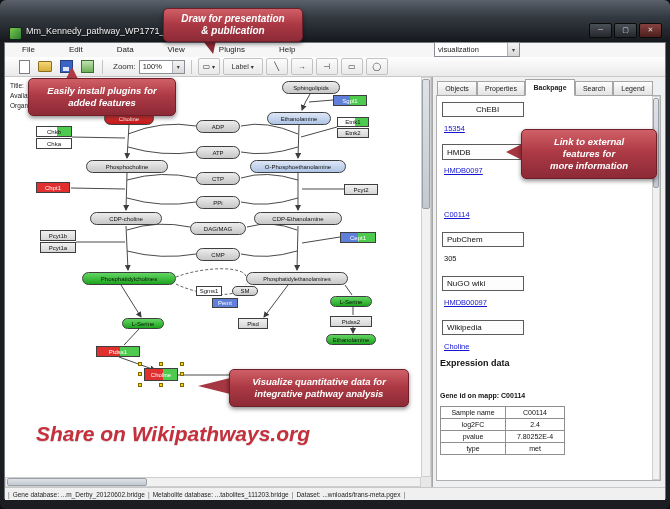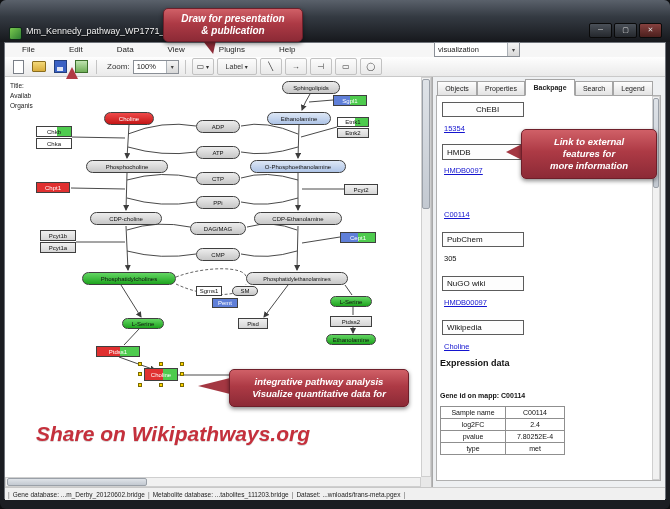--- a/index.html
+++ b/index.html
@@ -9,21 +9,21 @@
   .titlebar{position:absolute;left:0;top:0;width:670px;height:42px;background:linear-gradient(180deg,#5a616b 0%,#343a42 40%,#16181c 100%);}
   .win-icon{position:absolute;left:9px;top:27px;width:11px;height:11px;border-radius:2px;background:linear-gradient(135deg,#79c94e,#2e7d32);border:1px solid #10261a;}
   .win-title{position:absolute;left:26px;top:26px;font-size:9px;color:#f2f2f2;text-shadow:0 1px 1px #000;white-space:nowrap;}
   .winbtns{position:absolute;right:8px;top:23px;display:flex;gap:2px;}
   .winbtn{width:21px;height:13px;border:1px solid #0a0a0a;border-radius:2px;background:linear-gradient(#4a5058,#25282d);color:#ddd;font-size:7px;line-height:12px;text-align:center;}
   .winbtn.close{background:linear-gradient(#86413f,#4b1f1d);}
   
   .client{position:absolute;left:4px;top:42px;width:662px;height:457px;background:#f0f0f0;border:1px solid #6f737a;box-sizing:border-box;}
   .menubar{position:absolute;left:5px;top:43px;width:660px;height:14px;background:#f6f6f6;border-bottom:1px solid #dcdcdc;display:flex;align-items:center;z-index:2;}
   .menu-item{font-size:8px;color:#222;padding:0 17px;line-height:14px;}
-  .toolbar{position:absolute;left:5px;top:57px;width:660px;height:20px;background:linear-gradient(#fefefe,#eaeaea);border-bottom:1px solid #c9c9c9;display:flex;align-items:center;gap:3px;padding-left:4px;box-sizing:border-box;z-index:2;}
+  .toolbar{position:absolute;left:5px;top:57px;width:660px;height:20px;background:linear-gradient(#fefefe,#eaeaea);border-bottom:1px solid #c9c9c9;display:flex;align-items:center;gap:3px;padding-left:10px;box-sizing:border-box;z-index:2;}
   .tsep{width:1px;height:14px;background:#c4c4c4;margin:0 3px;}
   .tico{width:16px;height:15px;display:flex;align-items:center;justify-content:center;border:1px solid transparent;border-radius:2px;}
   .ic-page{width:9px;height:12px;background:#fff;border:1px solid #7a7f87;}
   .ic-folder{width:12px;height:9px;background:linear-gradient(#f3d878,#d9ad3c);border:1px solid #8a6d1d;border-radius:1px;}
   .ic-save{width:11px;height:11px;background:#3b62c4;border:1px solid #24407e;position:relative;}
   .ic-save:after{content:"";position:absolute;left:2px;bottom:1px;width:6px;height:4px;background:#dfe6f5;}
   .ic-export{width:11px;height:11px;background:linear-gradient(#bfe3b0,#6fae57);border:1px solid #3c6e2c;}
   .tlabel{font-size:8px;color:#333;margin-left:4px;}
   .combo{height:14px;background:#fff;border:1px solid #8a8f96;display:flex;align-items:center;font-size:7.5px;color:#222;padding-left:3px;box-sizing:border-box;}
   .combo .caret{margin-left:auto;width:11px;height:100%;background:linear-gradient(#f4f4f4,#d8d8d8);border-left:1px solid #aab0b6;display:flex;align-items:center;justify-content:center;font-size:6px;color:#444;}
@@ -315,29 +315,33 @@
     <span class="st-sep">|</span>
   </div>
 
   <div class="callout" style="left:163px;top:8px;width:138px;height:32px;font-size:10px;">
     <span>Draw for presentation</span>
     <span>&amp; publication</span>
   </div>
   <div class="tri" style="left:205px;top:39px;border-left:6px solid transparent;border-right:8px solid transparent;border-top:15px solid #8c2a36;transform:rotate(-16deg);"></div>
 
   <div class="tri" style="left:66px;top:67px;border-left:6px solid transparent;border-right:6px solid transparent;border-bottom:12px solid #b03a44;z-index:40;"></div>
+  <div class="callout" style="left:28px;top:78px;width:146px;height:36px;font-size:9.5px;">
+    <span>Easily install plugins for</span>
+    <span>added features</span>
+  </div>
 
   <div class="tri" style="left:506px;top:144px;border-top:8px solid transparent;border-bottom:8px solid transparent;border-right:16px solid #a43742;z-index:40;"></div>
   <div class="callout" style="left:521px;top:129px;width:134px;height:48px;font-size:9.5px;">
     <span>Link  to external</span>
     <span>features  for</span>
     <span>more information</span>
   </div>
 
   <div class="tri" style="left:198px;top:378px;border-top:8px solid transparent;border-bottom:8px solid transparent;border-right:32px solid #a43742;z-index:40;"></div>
   <div class="callout" style="left:229px;top:369px;width:178px;height:36px;font-size:9.5px;">
+    <span>Visualize quantitative data  for</span>
     <span>integrative pathway analysis</span>
-    <span>Visualize quantitative data  for</span>
   </div>
 
   <div class="share-text">Share on Wikipathways.org</div>
 
 </div>
 
 </body></html>

